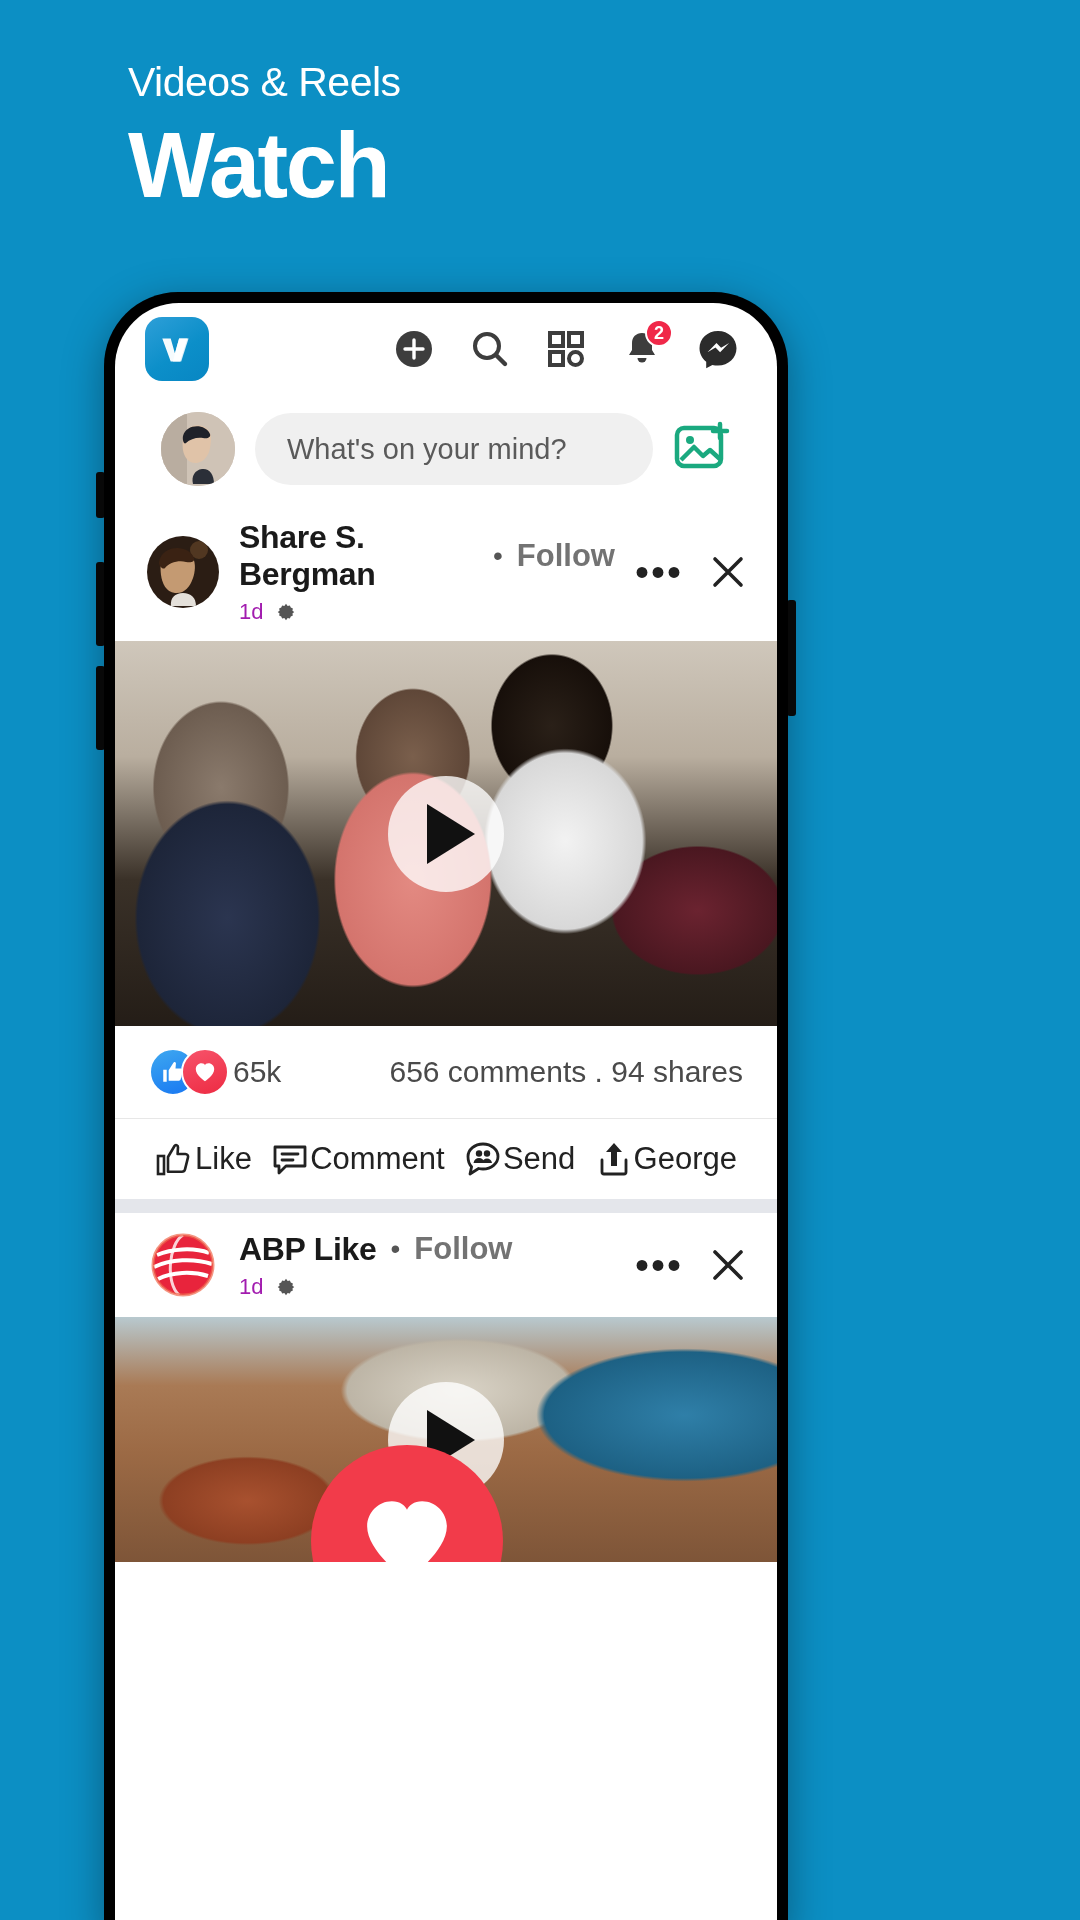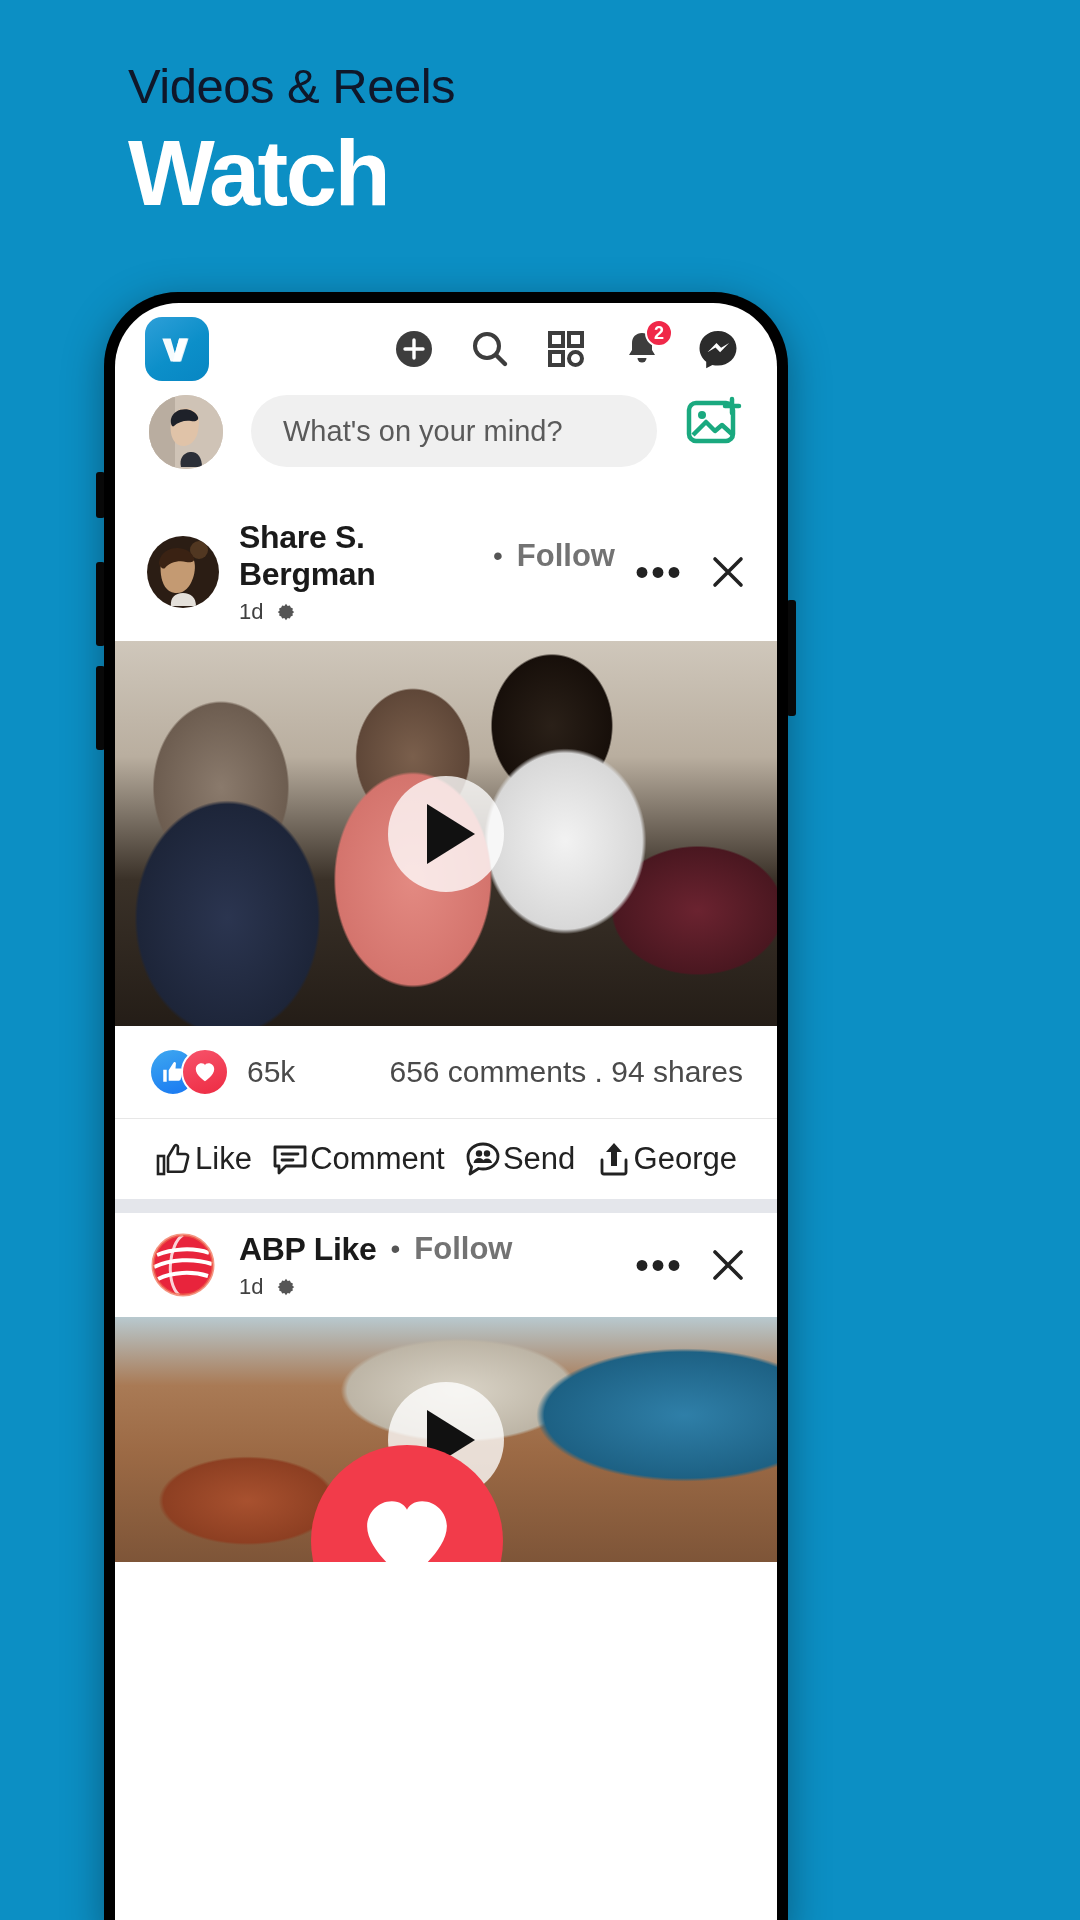--- a/index.html
+++ b/index.html
@@ -6,21 +6,21 @@
   html,body { width:1080px; height:1920px; overflow:hidden; }
   body {
     background:#0C8FC4;
     font-family:"Liberation Sans", sans-serif;
     position:relative;
   }
 
   
   .promo { position:absolute; left:128px; top:62px; }
   .promo-sub {
-    font-size:49px; color:#0f172a; font-weight:400;
+    font-size:41px; color:#ffffff; font-weight:400;
     letter-spacing:-0.5px; line-height:1.0;
   }
   .promo-title {
     font-size:92px; color:#ffffff; font-weight:bold;
     letter-spacing:-2.5px; line-height:1.05; margin-top:14px;
   }
 
   
   .phone {
     position:absolute; left:104px; top:292px;
@@ -99,43 +99,43 @@
   .badge {
     position:absolute; top:-7px; right:-8px;
     min-width:28px; height:28px; border-radius:14px;
     background:#f02849; color:#fff; font-size:18px; font-weight:bold;
     display:flex; align-items:center; justify-content:center;
     border:2px solid #fff; padding:0 5px;
   }
 
   
   .composer {
-    height:108px; display:flex; align-items:flex-start;
-    padding:0 34px; gap:28px;
+    height:108px; display:flex; align-items:center;
+    padding:0 46px; gap:20px;
   }
   .avatar { border-radius:50%; overflow:hidden; flex:none; position:relative; }
   .av-me { width:74px; height:74px; background:#cbbfb2; }
   .composer-input {
     flex:1; height:72px; border-radius:36px; background:#f0f0f0;
     display:flex; align-items:center; padding:0 32px;
     font-size:29px; color:#5a5a5a;
   }
   .photo-ic { width:58px; height:58px; flex:none; }
 
   
   .post { background:#fff; }
   .post-head { display:flex; align-items:center; padding:16px 30px 16px 32px; gap:20px; }
   .av-post { width:72px; height:72px; }
   .ph-text { flex:1; }
   .ph-line1 { display:flex; align-items:center; gap:14px; }
   .ph-name { font-size:32px; font-weight:bold; color:#1a1a1a; letter-spacing:-0.3px; }
   .ph-dot { font-size:28px; color:#555; }
   .ph-follow { font-size:31px; font-weight:bold; color:#737373; }
   .ph-line2 { display:flex; align-items:center; gap:12px; margin-top:6px; }
-  .ph-time { font-size:22px; color:#404040; }
+  .ph-time { font-size:22px; color:#a21caf; }
   .gear-ic { width:22px; height:22px; }
   .ph-actions { display:flex; align-items:center; gap:26px; }
   .dots-ic { font-size:40px; letter-spacing:2px; color:#222; line-height:0.6; }
   .close-ic { width:38px; height:38px; }
 
   
   .media { position:relative; width:100%; overflow:hidden; }
   .media-1 { height:385px; }
   .media-2 { height:245px; }
   .play-btn {
@@ -185,21 +185,21 @@
   }
   .react-icons { display:flex; align-items:center; }
   .react-icons span {
     width:48px; height:48px; border-radius:50%;
     display:flex; align-items:center; justify-content:center;
     border:2px solid #fff;
   }
   .r-like { background:linear-gradient(160deg,#3ea8f0,#1877f2); }
   .r-love { background:linear-gradient(160deg,#f7536a,#ed2b43); margin-left:-16px; }
   .react-icons svg { width:26px; height:26px; }
-  .stats-count { font-size:30px; color:#4a4a4a; margin-left:18px; }
+  .stats-count { font-size:30px; color:#4a4a4a; margin-left:4px; }
   .stats-right { margin-left:auto; font-size:30px; color:#4a4a4a; }
 
   .actions {
     display:flex; align-items:center; justify-content:space-between;
     padding:20px 40px; border-bottom:14px solid #e4e6eb;
   }
   .act { display:flex; align-items:center; }
   .act svg { width:40px; height:40px; }
   .act-label { font-size:31px; color:#222; }
 </style>

